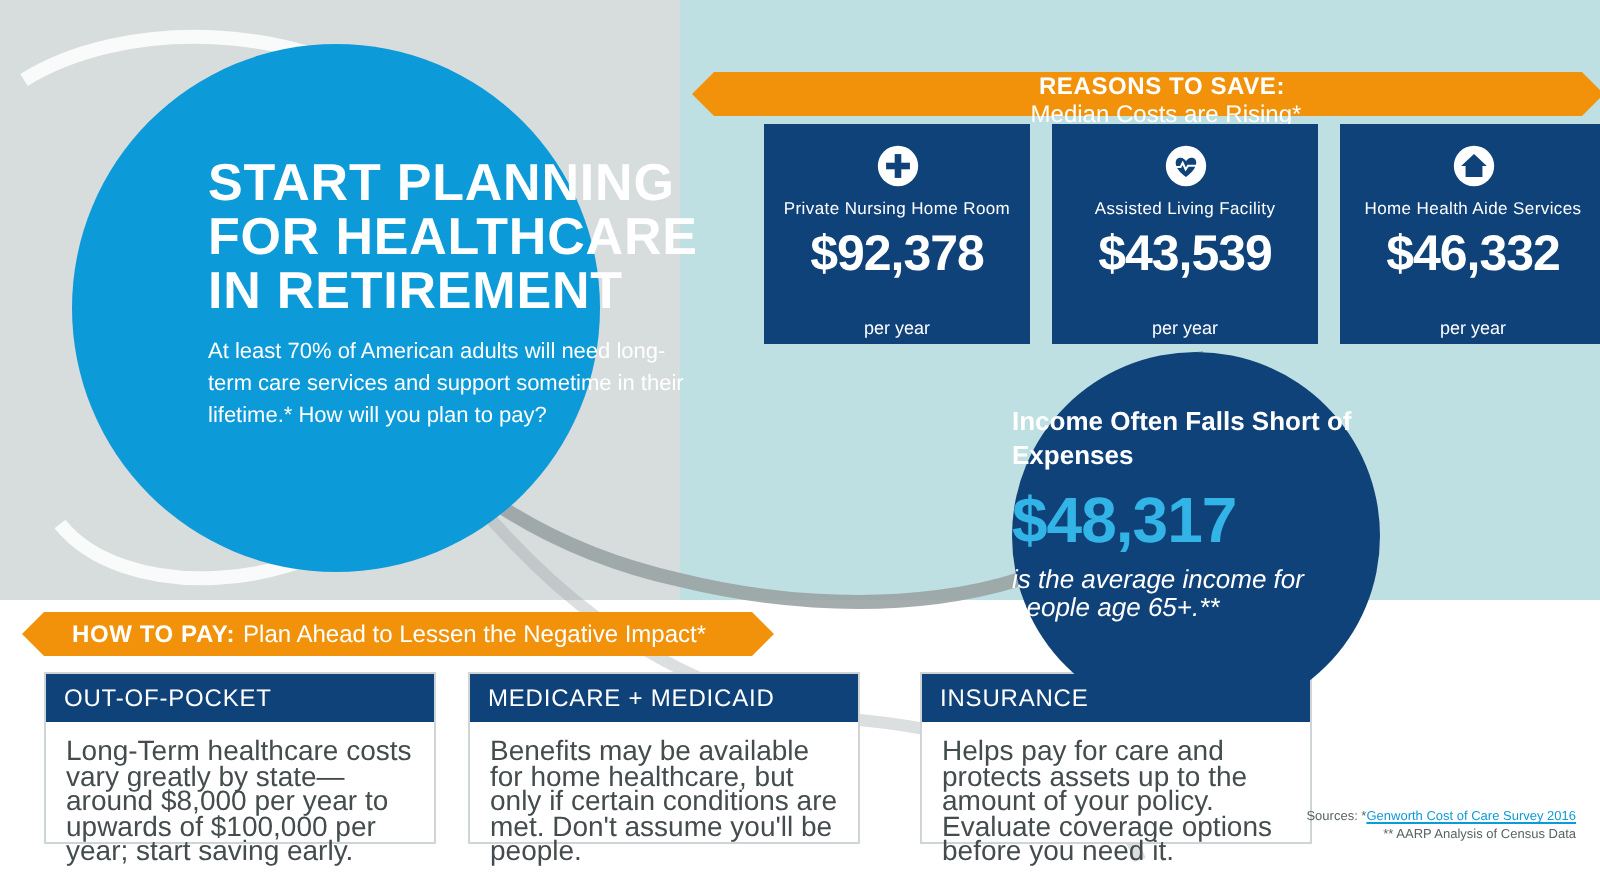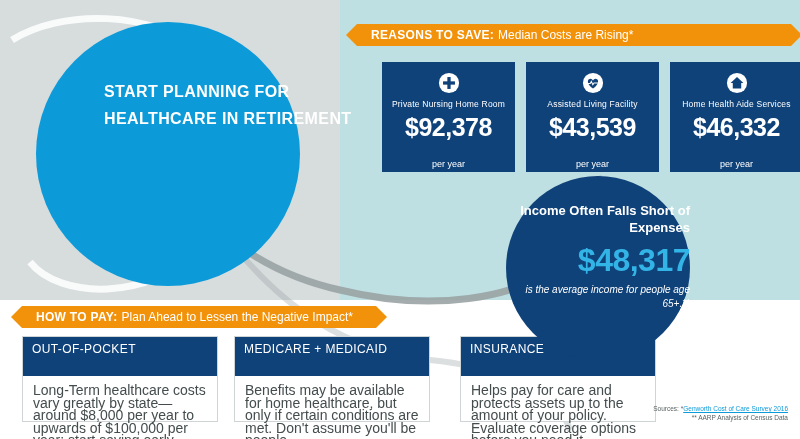--- a/index.html
+++ b/index.html
@@ -47,21 +47,21 @@
     left: 36px; top: 22px;
     width: 264px; height: 264px;
     border-radius: 50%;
     background: #0c9ad9;
   }
   .headline {
     position: absolute;
     left: 104px; top: 78px;
     width: 250px;
     color: #ffffff;
-    font-size: 16px;
+    font-size: 26px;
     line-height: 27px;
     font-weight: bold;
     letter-spacing: 0.4px;
   }
   .subcopy {
     position: absolute;
     left: 104px; top: 168px;
     width: 250px;
     color: #ffffff;
     font-size: 11px;
@@ -95,21 +95,21 @@
     border-left: 11px solid #f2920a;
   }
   .ribbon::before {
     content: "";
     position: absolute;
     left: -11px; top: 0;
     border-top: 11px solid transparent;
     border-bottom: 11px solid transparent;
     border-right: 11px solid #f2920a;
   }
-  #ribbon-reasons { left: 357px; top: 24px; width: 420px; }
+  #ribbon-reasons { left: 357px; top: 36px; width: 420px; flex-direction: column; }
   #ribbon-howtopay { left: 22px; top: 306px; width: 340px; }
 
   
   .cost-row {
     position: absolute;
     left: 382px; top: 62px;
     display: flex;
     gap: 11px;
   }
   .cost-card {
@@ -142,58 +142,58 @@
     margin-top: 18px;
   }
   
   .income {
     position: absolute;
     left: 506px; top: 176px;
     width: 184px; height: 184px;
     border-radius: 50%;
     background: #10427a;
     color: #ffffff;
-    text-align: right;
+    text-align: left;
     z-index: 5;
   }
   .income .t1 {
     margin-top: 26px;
     font-size: 13px;
     line-height: 17px;
     font-weight: bold;
   }
   .income .amt {
     margin-top: 6px;
     font-size: 32px;
     font-weight: bold;
     color: #33b4e6;
     letter-spacing: -0.5px;
   }
   .income .t2 {
     margin-top: 4px;
-    font-size: 10px;
+    font-size: 13px;
     line-height: 14px;
     font-style: italic;
   }
   
   .pay-card {
     position: absolute;
     top: 336px;
     width: 196px;
     height: 86px;
     background: #ffffff;
     border: 1px solid #cfd5d6;
     box-sizing: border-box;
   }
   .pay-card .head {
     background: #10427a;
     color: #ffffff;
     font-size: 12px;
     letter-spacing: 0.4px;
-    padding: 5px 0 20px 9px;
+    padding: 5px 0 5px 9px;
   }
   .pay-card .body {
     padding: 8px 10px 0 10px;
     font-size: 14px;
     line-height: 12.5px;
     color: #444c4d;
   }
   #pay-card-1 { left: 22px; }
   #pay-card-2 { left: 234px; }
   #pay-card-3 { left: 460px; }
@@ -219,20 +219,21 @@
   <div class="bg-white-bottom"></div>
 
   <svg class="steth" viewBox="0 0 800 439">
     <path d="M 12 40 C 60 10 150 8 210 55 C 270 102 250 200 200 250 C 150 300 60 300 30 262" fill="none" stroke="#ffffff" stroke-width="7" opacity="0.85"></path>
     <path d="M 150 150 C 200 220 250 270 340 290 C 430 312 520 300 560 262 C 600 224 600 190 598 176" fill="none" stroke="#9aa3a4" stroke-width="7" opacity="0.9"></path>
     <path d="M 200 200 C 260 290 330 350 430 360 C 520 369 560 400 570 430" fill="none" stroke="#9aa3a4" stroke-width="6" opacity="0.35"></path>
   </svg>
 
   <div class="circle"></div>
   <div class="headline">START PLANNING FOR HEALTHCARE IN RETIREMENT</div>
+  <div class="subcopy">At least 70% of American adults will need long-term care services and support sometime in their lifetime.* How will you plan to pay?</div>
 
   <div class="ribbon" id="ribbon-reasons">
     <span class="lead">REASONS TO SAVE:</span>
     <span class="tail">Median Costs are Rising*</span>
   </div>
 
   <div class="cost-row">
 
     <div class="cost-card">
       <svg class="ic" viewBox="0 0 24 24">

